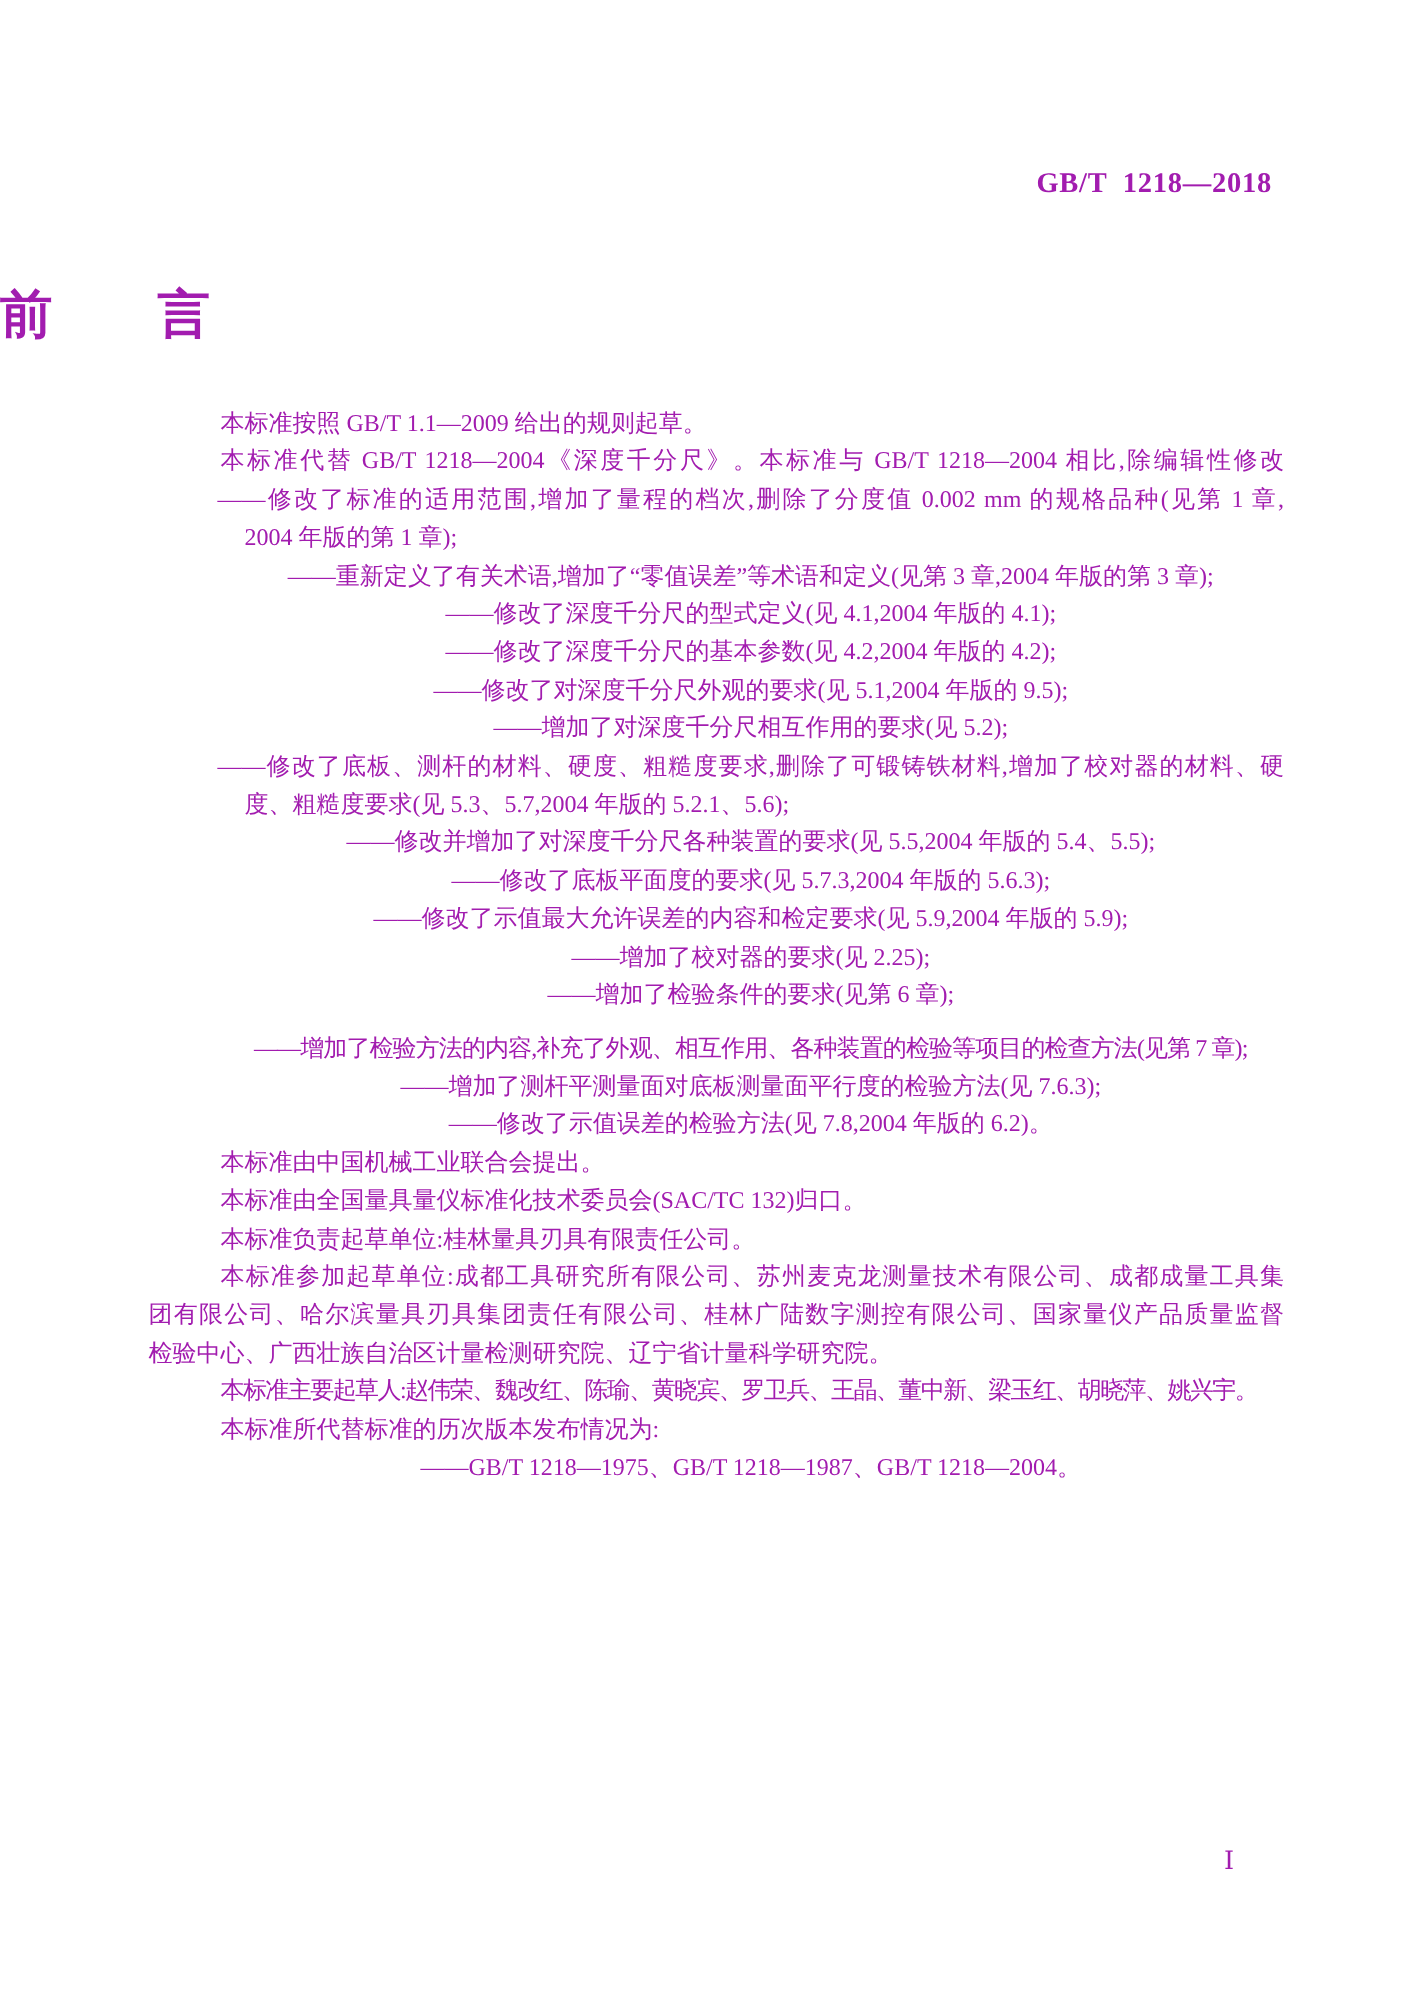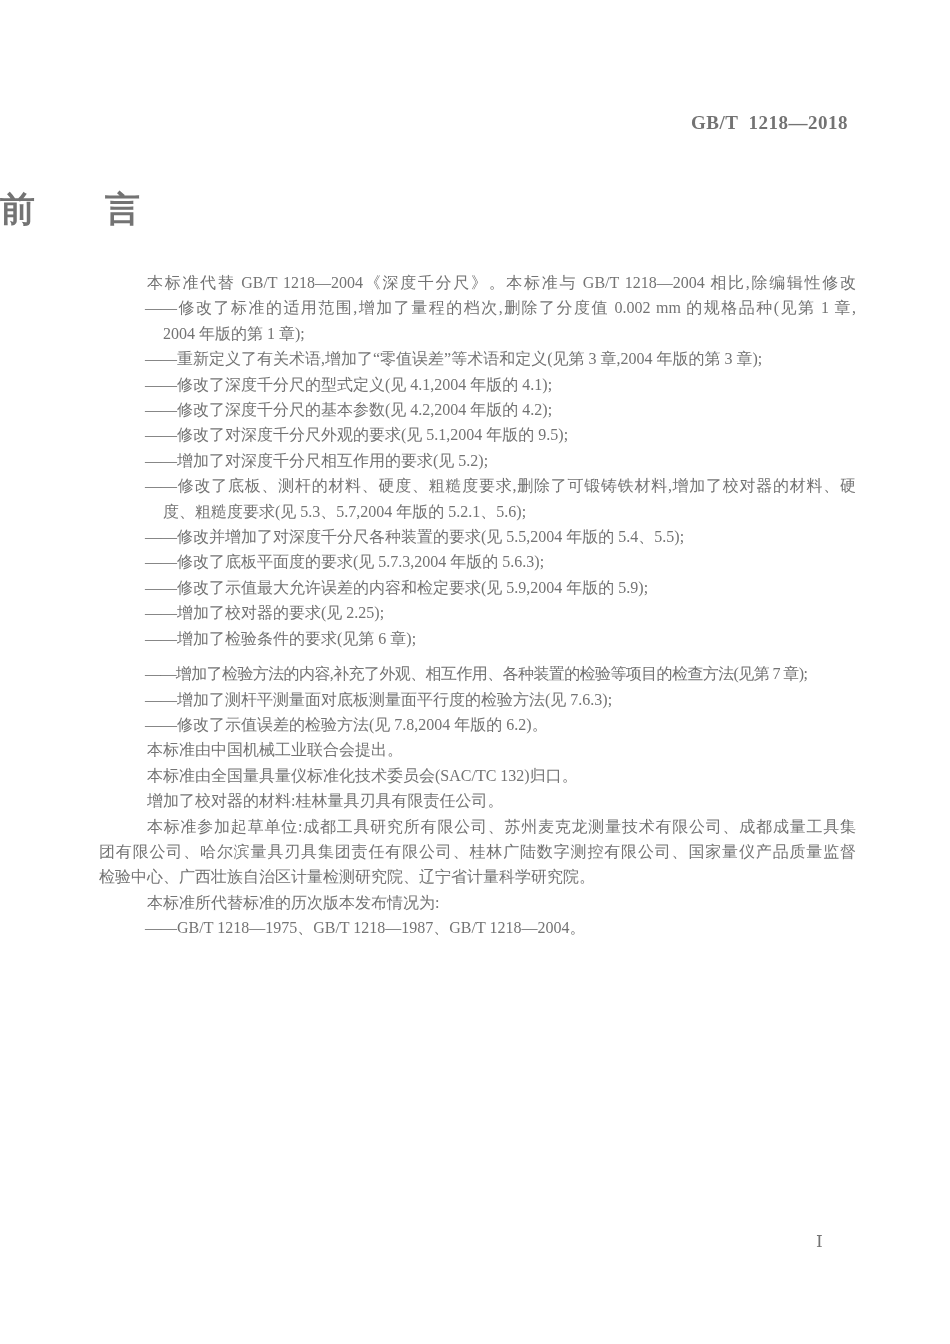--- a/index.html
+++ b/index.html
@@ -6,21 +6,21 @@
     margin: 0;
     padding: 0;
     background: #e8e8e8;
   }
   .page {
     position: relative;
     width: 950px;
     height: 1344px;
     margin: 0 auto;
     background: #ffffff;
-    color: #737373;
+    color: #a21caf;
     font-family: "Liberation Serif", "DejaVu Serif", serif;
     overflow: hidden;
   }
   .header-code {
     position: absolute;
     top: 112px;
     right: 102px;
     font-size: 19px;
     font-weight: bold;
     letter-spacing: 0.5px;
@@ -43,21 +43,21 @@
     top: 270px;
     left: 99px;
     width: 757px;
     font-size: 16px;
     line-height: 25.4px;
   }
   .line {
     white-space: nowrap;
   }
   .line.para { padding-left: 48px; }
-  .line.dash { padding-left: 46px; }
+  .line.dash { padding-left: 46px; text-align: center; }
   .line.cont { padding-left: 64px; }
   .line.flush { padding-left: 0; }
   .line.just {
     white-space: normal;
     text-align: justify;
     text-align-last: justify;
   }
   .line.t1 { letter-spacing: -0.6px; margin-top: 10px; }
   .line.t2 { letter-spacing: -1.05px; }
   .page-num {
@@ -71,43 +71,45 @@
 </head>
 <body>
 
 <div class="page">
 
   <div class="header-code">GB/T  1218—2018</div>
 
   <div class="doc-title">前　　言</div>
 
   <div class="doc-body">
+      <div class="line para">本标准按照 GB/T 1.1—2009 给出的规则起草。</div>
       <div class="line para just">本标准代替 GB/T 1218—2004《深度千分尺》。本标准与 GB/T 1218—2004 相比,除编辑性修改</div>
       <div class="line dash just">——修改了标准的适用范围,增加了量程的档次,删除了分度值 0.002 mm 的规格品种(见第 1 章,</div>
       <div class="line cont">2004 年版的第 1 章);</div>
       <div class="line dash">——重新定义了有关术语,增加了“零值误差”等术语和定义(见第 3 章,2004 年版的第 3 章);</div>
       <div class="line dash">——修改了深度千分尺的型式定义(见 4.1,2004 年版的 4.1);</div>
       <div class="line dash">——修改了深度千分尺的基本参数(见 4.2,2004 年版的 4.2);</div>
       <div class="line dash">——修改了对深度千分尺外观的要求(见 5.1,2004 年版的 9.5);</div>
       <div class="line dash">——增加了对深度千分尺相互作用的要求(见 5.2);</div>
       <div class="line dash just">——修改了底板、测杆的材料、硬度、粗糙度要求,删除了可锻铸铁材料,增加了校对器的材料、硬</div>
       <div class="line cont">度、粗糙度要求(见 5.3、5.7,2004 年版的 5.2.1、5.6);</div>
       <div class="line dash">——修改并增加了对深度千分尺各种装置的要求(见 5.5,2004 年版的 5.4、5.5);</div>
       <div class="line dash">——修改了底板平面度的要求(见 5.7.3,2004 年版的 5.6.3);</div>
       <div class="line dash">——修改了示值最大允许误差的内容和检定要求(见 5.9,2004 年版的 5.9);</div>
       <div class="line dash">——增加了校对器的要求(见 2.25);</div>
       <div class="line dash">——增加了检验条件的要求(见第 6 章);</div>
       <div class="line dash t1">——增加了检验方法的内容,补充了外观、相互作用、各种装置的检验等项目的检查方法(见第 7 章);</div>
       <div class="line dash">——增加了测杆平测量面对底板测量面平行度的检验方法(见 7.6.3);</div>
       <div class="line dash">——修改了示值误差的检验方法(见 7.8,2004 年版的 6.2)。</div>
       <div class="line para">本标准由中国机械工业联合会提出。</div>
       <div class="line para">本标准由全国量具量仪标准化技术委员会(SAC/TC 132)归口。</div>
-      <div class="line para">增加了校对器的材料:桂林量具刃具有限责任公司。</div>
+      <div class="line para">本标准负责起草单位:桂林量具刃具有限责任公司。</div>
       <div class="line para just">本标准参加起草单位:成都工具研究所有限公司、苏州麦克龙测量技术有限公司、成都成量工具集</div>
       <div class="line flush just">团有限公司、哈尔滨量具刃具集团责任有限公司、桂林广陆数字测控有限公司、国家量仪产品质量监督</div>
       <div class="line flush">检验中心、广西壮族自治区计量检测研究院、辽宁省计量科学研究院。</div>
+      <div class="line para t2">本标准主要起草人:赵伟荣、魏改红、陈瑜、黄晓宾、罗卫兵、王晶、董中新、梁玉红、胡晓萍、姚兴宇。</div>
       <div class="line para">本标准所代替标准的历次版本发布情况为:</div>
       <div class="line dash">——GB/T 1218—1975、GB/T 1218—1987、GB/T 1218—2004。</div>
     </div>
 
   <div class="page-num">Ⅰ</div>
 
 </div>
 
 </body></html>

